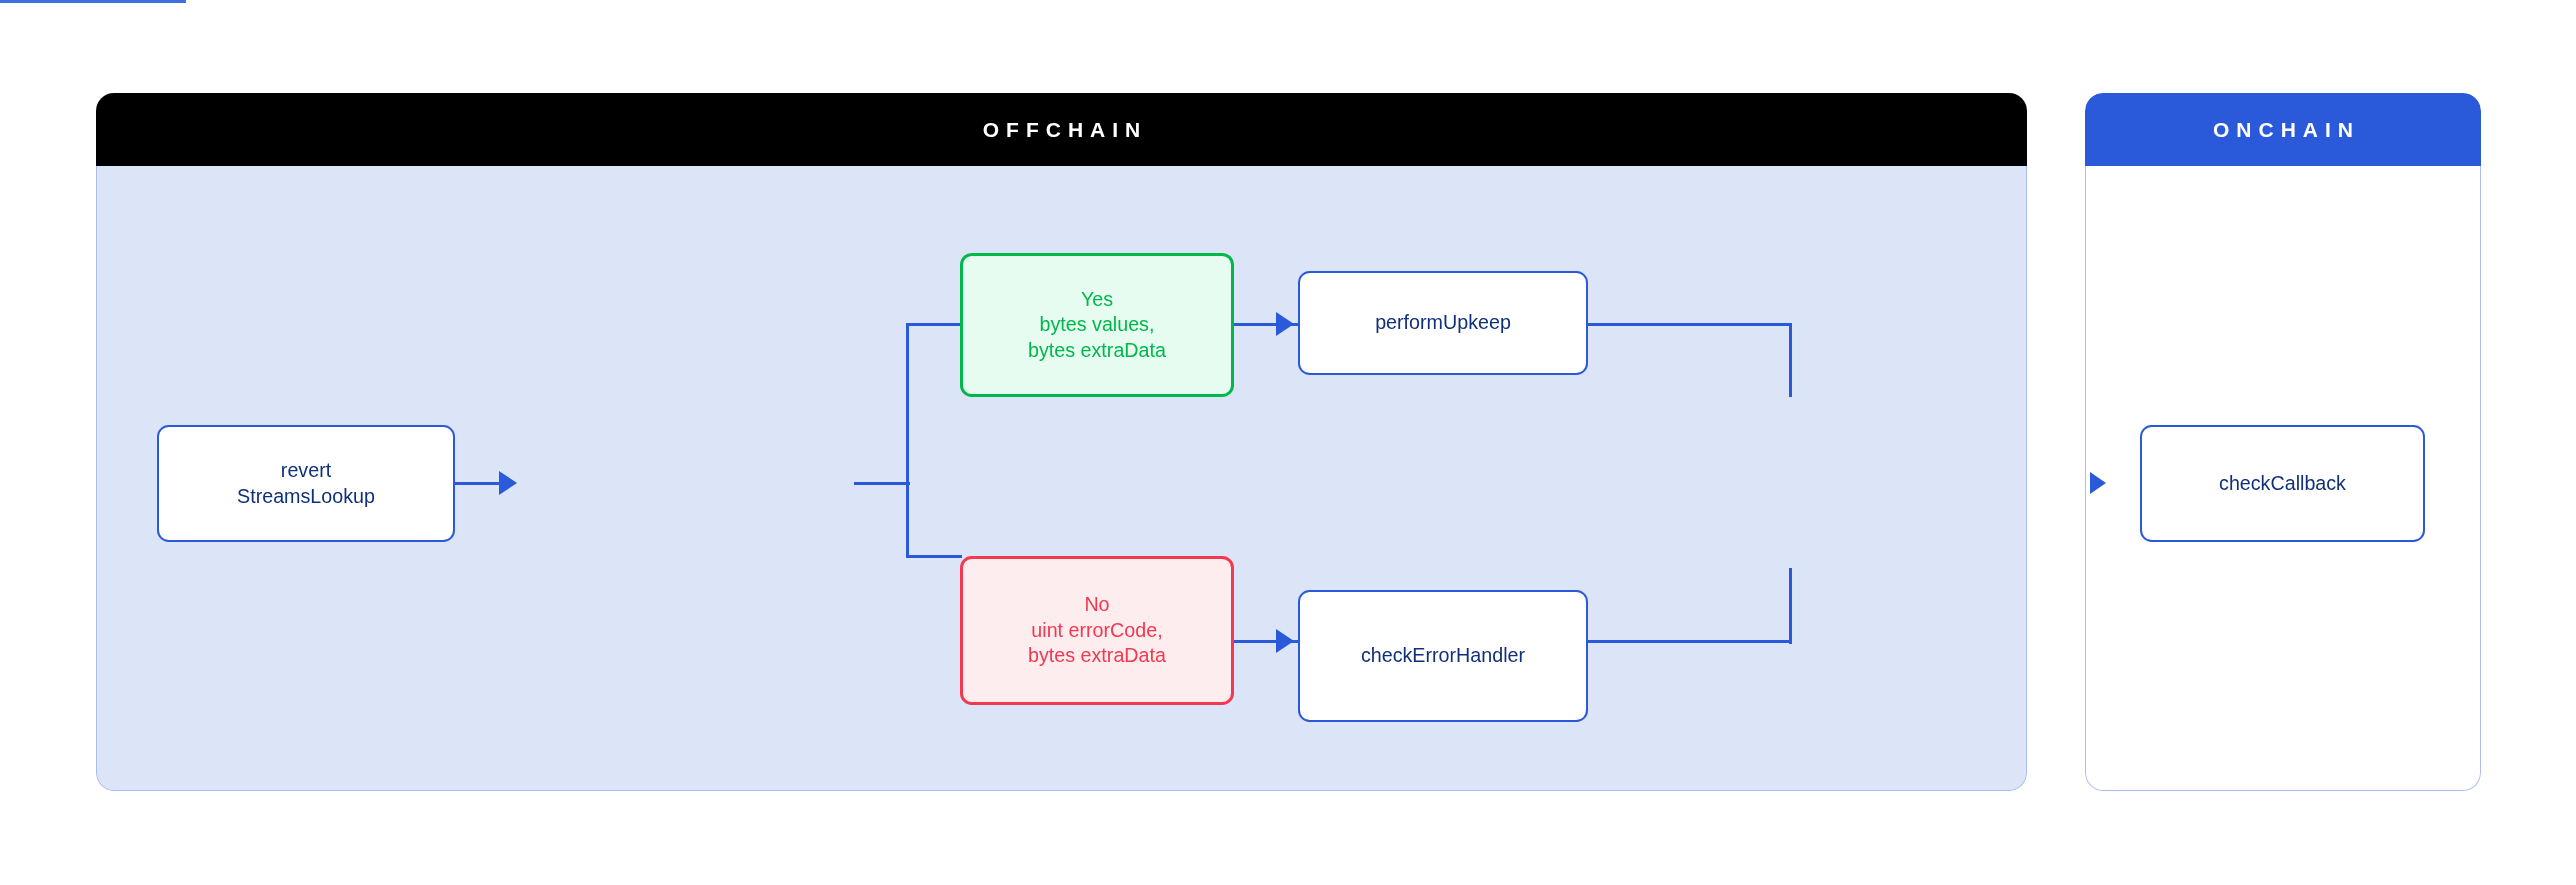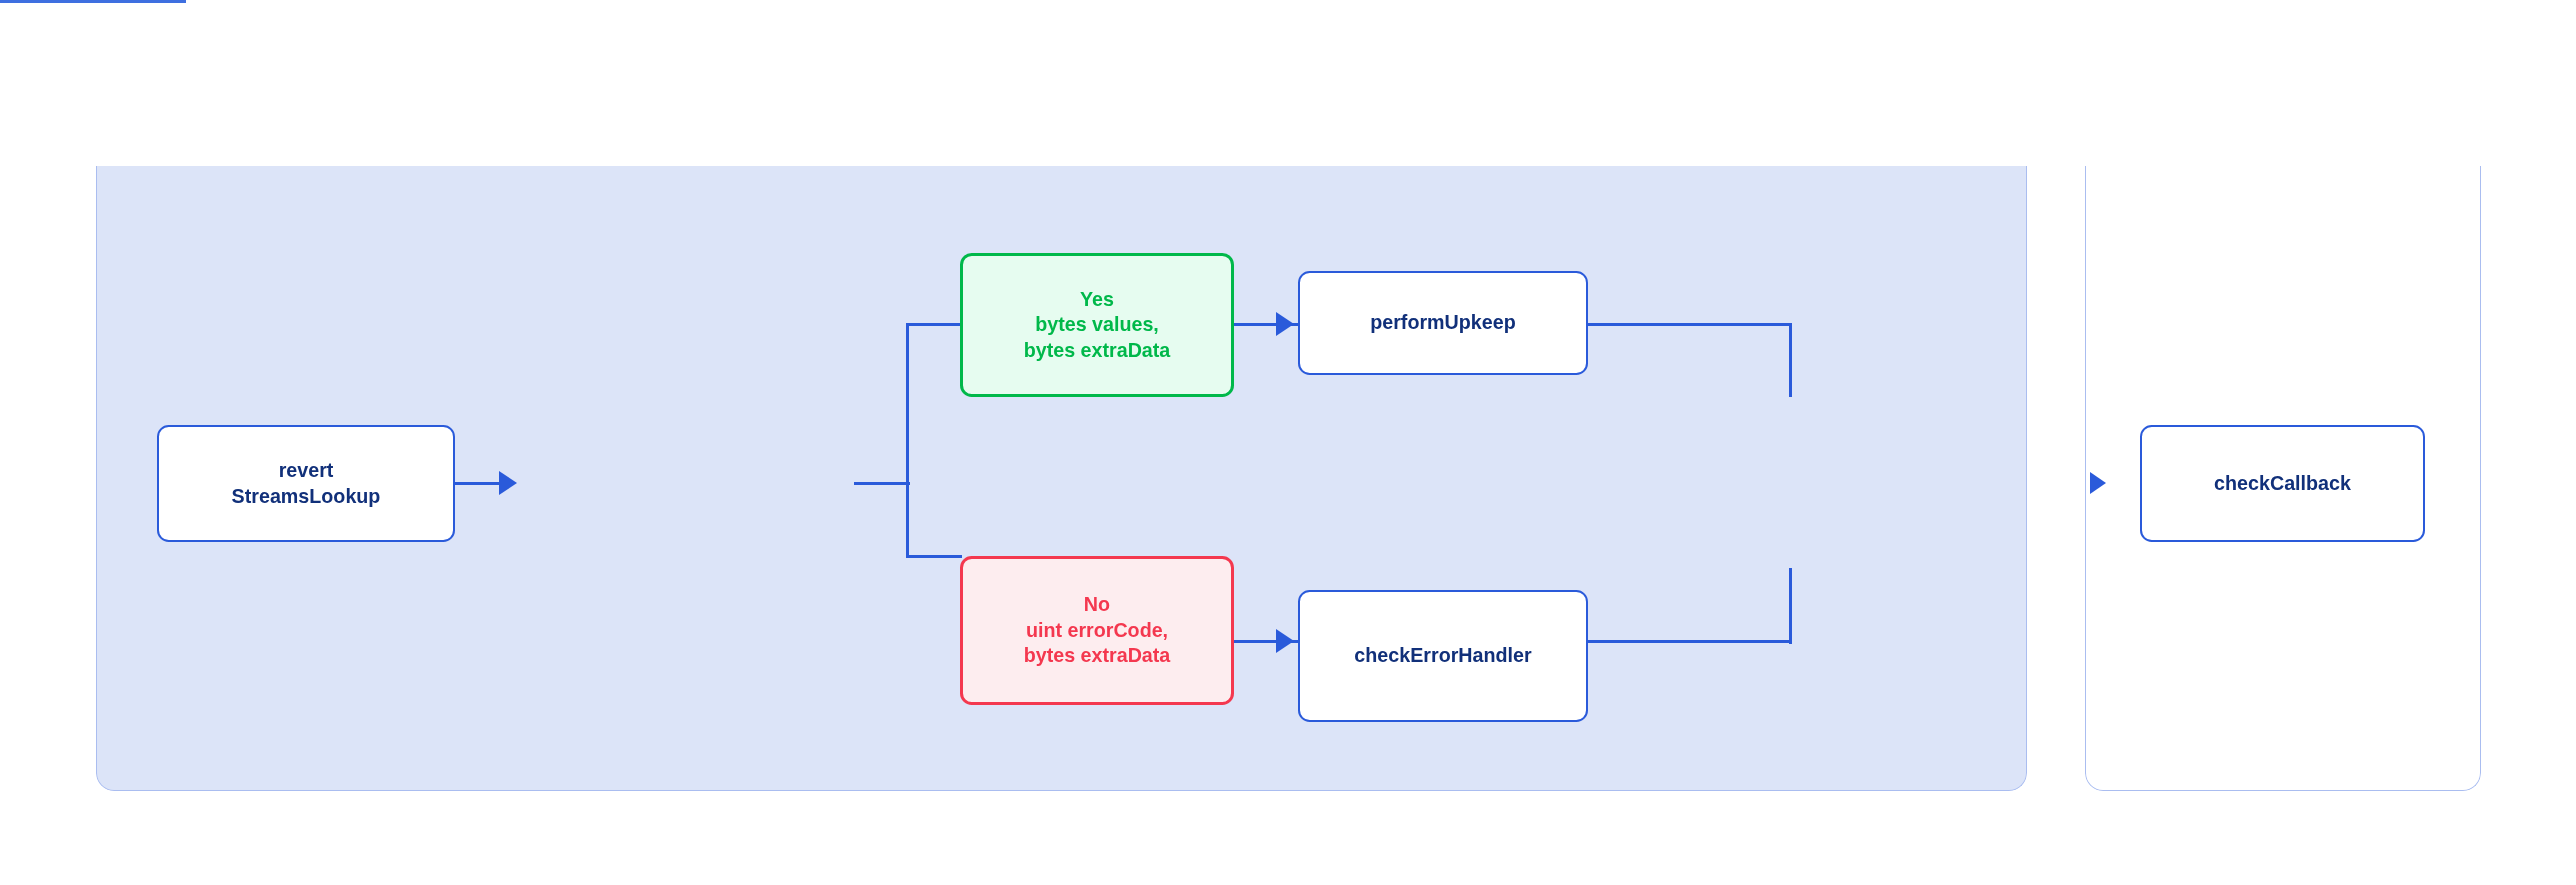--- a/index.html
+++ b/index.html
@@ -27,21 +27,21 @@
                                  border-radius: 0 0 18px 18px; }
 
   #onchain-panel { left: 2085px; top: 93px; width: 396px; height: 698px; }
   #onchain-panel .panel-header { background: #2A5ADA; border-radius: 18px 18px 0 0; }
   #onchain-panel .panel-body   { background: #ffffff; border: 1.6px solid #AABDF0; border-top: none;
                                  border-radius: 0 0 18px 18px; }
 
   
   .node {
     position: absolute; display: flex; align-items: center; justify-content: center;
-    text-align: center; font-weight: 700; line-height: 1.30; z-index: 5;
+    text-align: center; font-weight: 400; line-height: 1.30; z-index: 5;
     background: #ffffff; border: 2.7px solid #2A5ADA; border-radius: 11.7px;
     color: #11307A; font-size: 19.7px; padding: 0 7.4px;
   }
   .node.pill { border-radius: 531px; }
   .node.green { background: #E6FCF0; border-color: #00B84A; color: #00B84A; border-width: 3.2px; }
   .node.red   { background: #FDEDEF; border-color: #F4384F; color: #F4384F; border-width: 3.2px; }
 
   #node-revert         { left: 157px;  top: 425px;  width: 298px; height: 117px; }
   #node-decision       { left: 518px;  top: 425px;  width: 335px; height: 117px; font-weight: 700; }
   #node-yes            { left: 960px; top: 253px;  width: 274px; height: 144px; }
@@ -94,24 +94,30 @@
   #l9 { left: 1973px; top: 482px; width: 186px; height: 2.7px; background: #3E6FE0; z-index: 3; }
   #a9 { left: 2090px; top: 472px;
         border-top-width: 11.2px; border-bottom-width: 11.2px; border-left-width: 16px; }
 </style>
 </head>
 <body>
 
 <div id="stage">
 
   <div class="panel" id="offchain-panel">
+    <div class="panel-header">
+      <span>OFFCHAIN</span>
+    </div>
     <div class="panel-body"></div>
   </div>
 
   <div class="panel" id="onchain-panel">
+    <div class="panel-header">
+      <span>ONCHAIN</span>
+    </div>
     <div class="panel-body"></div>
   </div>
 
   <div class="ln h" id="l1"></div>
   <div class="arrow" id="a1"></div>
 
   <div class="ln h" id="l2"></div>
   <div class="ln v" id="bus-v"></div>
   <div class="ln h" id="bus-top"></div>
   <div class="ln h" id="bus-bot"></div>

